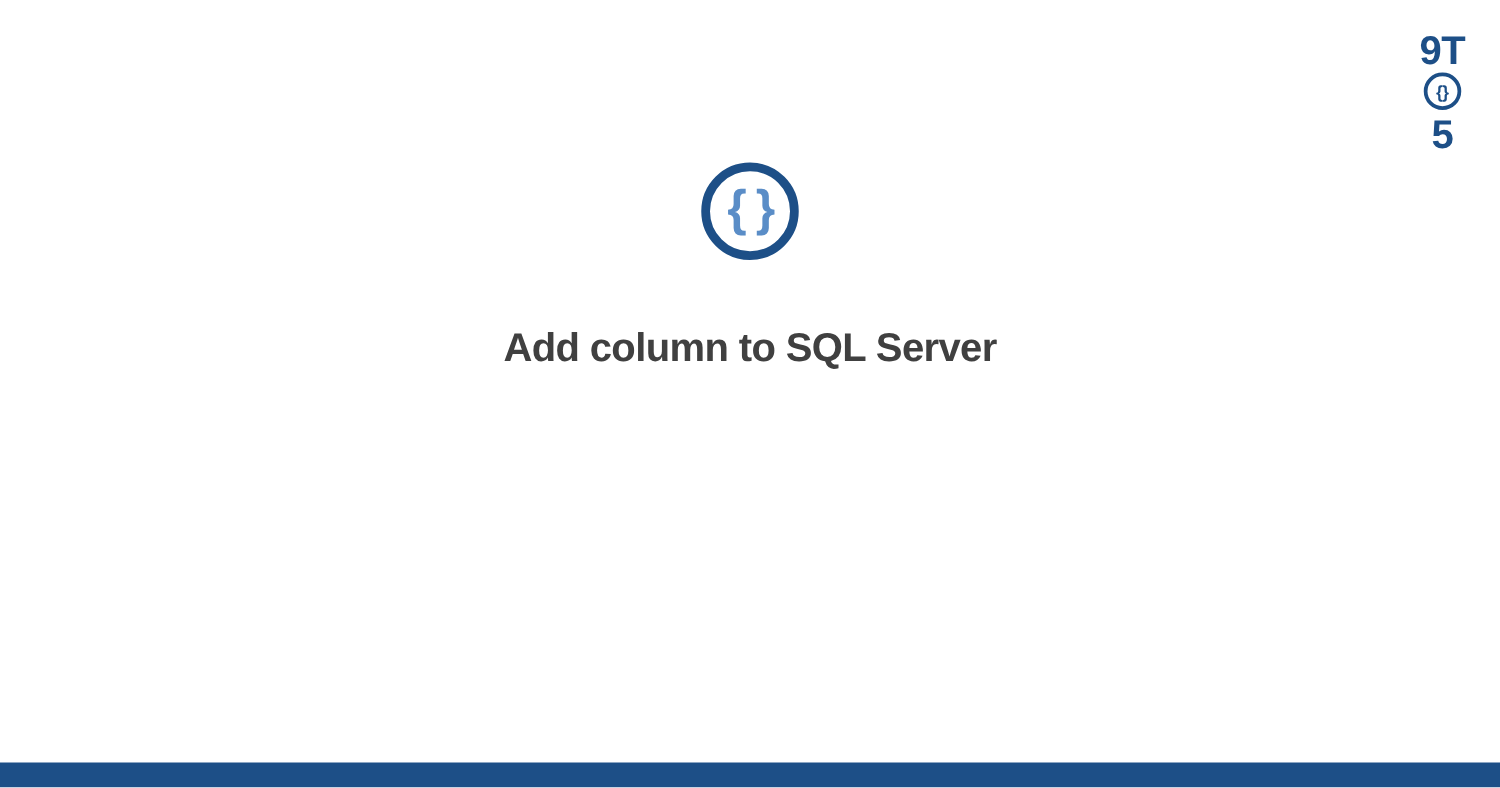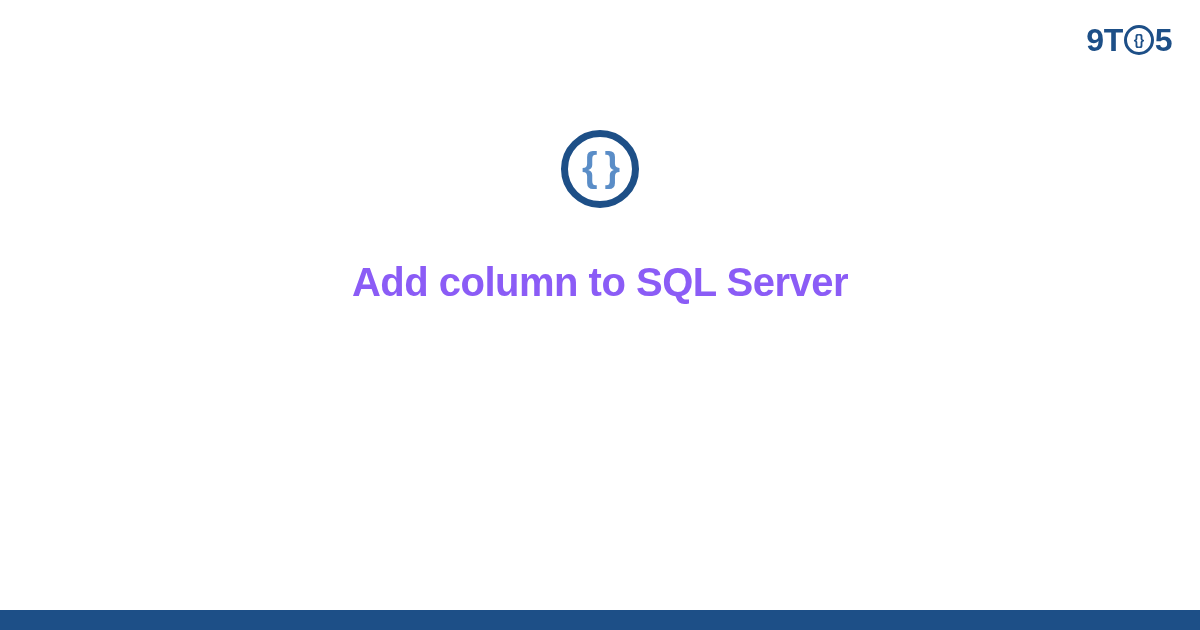--- a/index.html
+++ b/index.html
@@ -1,18 +1,19 @@
 <!DOCTYPE html>
 <html><head>
   <meta charset="utf-8">
   <style>
     * {
       margin: 0;
       padding: 0;
       box-sizing: border-box;
+      flex-direction: column;
     }
     body {
       width: 1200px;
       height: 630px;
       background: #ffffff;
       font-family: -apple-system, BlinkMacSystemFont, "Segoe UI", Helvetica, Arial, sans-serif;
       position: relative;
       overflow: hidden;
     }
     .header-logo {
@@ -75,23 +76,23 @@
       line-height: 1;
       position: relative;
       top: -2px;
     }
     .title {
       position: absolute;
       top: 260px;
       left: 0;
       right: 0;
       text-align: center;
-      font-size: 40px;
+      font-size: 32px;
       font-weight: 700;
-      color: #8b5cf6;
+      color: #404040;
       letter-spacing: -0.5px;
     }
     .bottom-bar {
       position: absolute;
       bottom: 0;
       left: 0;
       right: 0;
       height: 20px;
       background: #1d4f87;
     }

